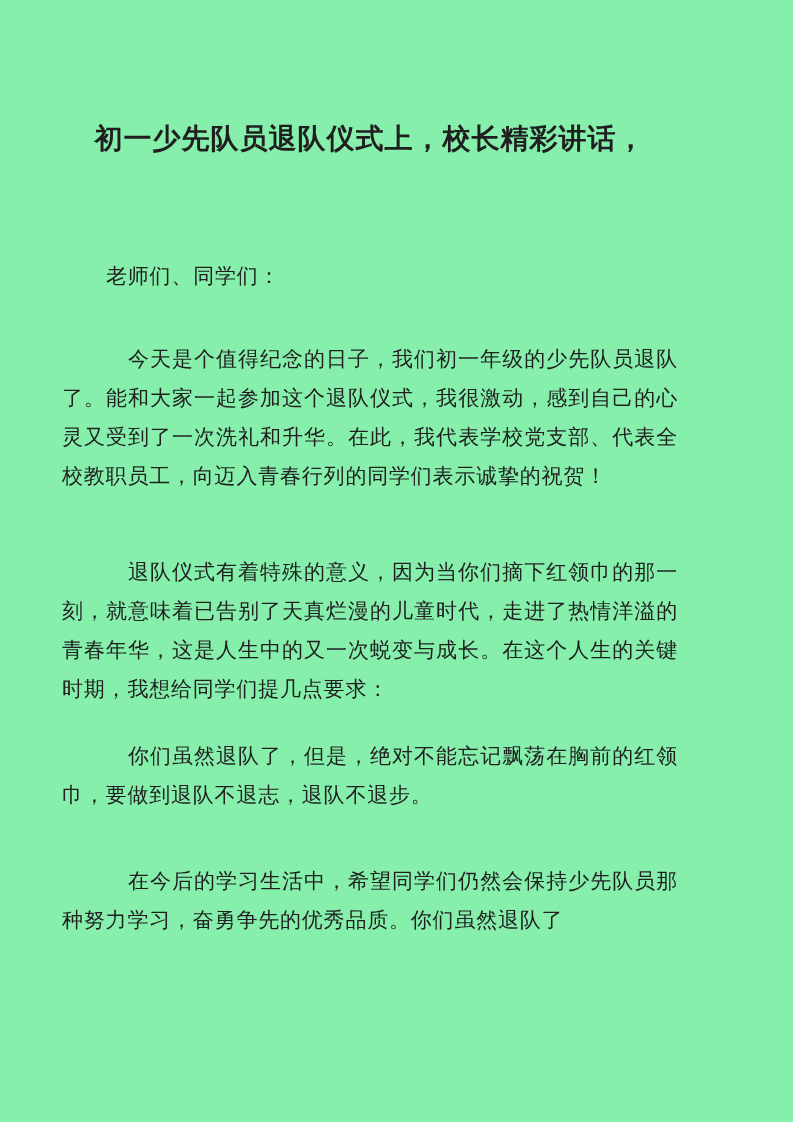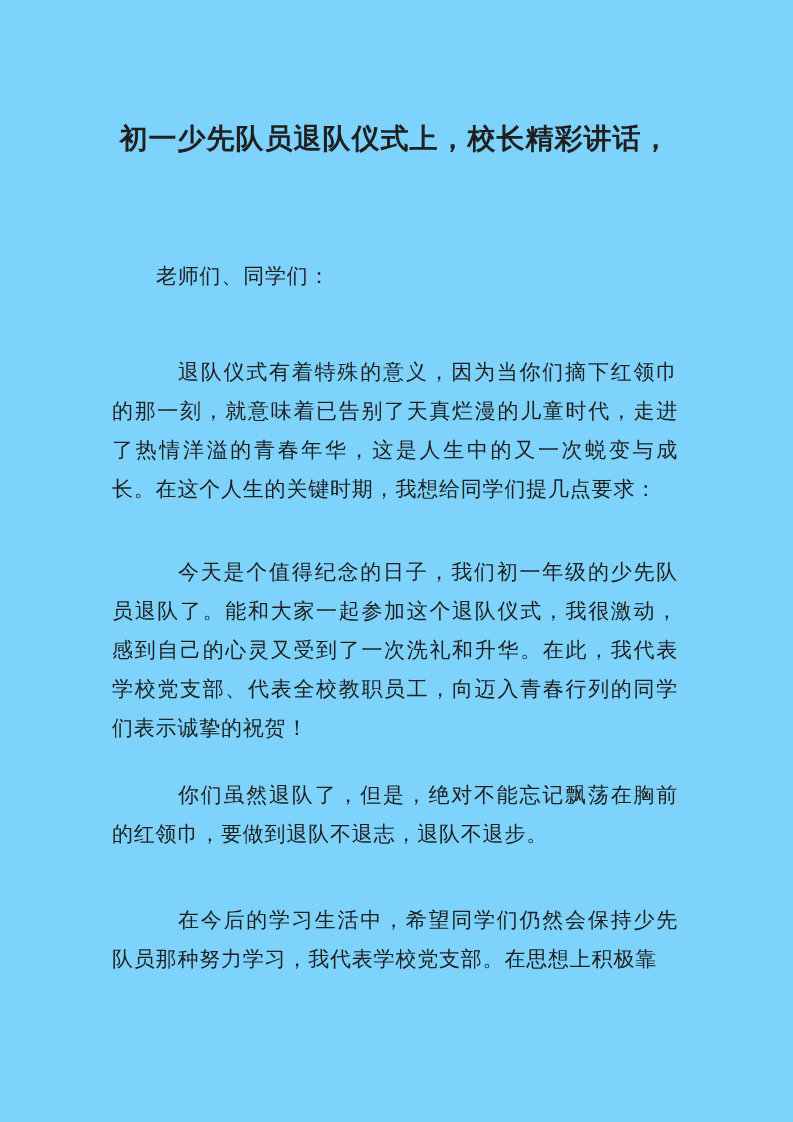--- a/index.html
+++ b/index.html
@@ -10,22 +10,22 @@
   body {
     width: 793px;
     height: 1122px;
     overflow: hidden;
     font-family: "Liberation Serif", "DejaVu Serif", serif;
   }
   .page {
     box-sizing: border-box;
     width: 793px;
     height: 1122px;
-    padding: 114px 115px 0 112px;
-    background: #7dd3fc;
+    padding: 114px 115px 0 62px;
+    background: #86efac;
     color: #1f1f1f;
   }
   .doc-title {
     margin: 0;
     font-size: 28px;
     line-height: 50px;
     font-weight: 700;
     text-align: center;
     letter-spacing: 1px;
   }
@@ -58,20 +58,20 @@
 </head>
 <body>
 
 <div class="page">
   <h1 class="doc-title">
     <span class="title-line">初一少先队员退队仪式上，校长精彩讲话，</span>
   </h1>
 
   <p class="salutation">老师们、同学们：</p>
 
+  <p class="para para-1">今天是个值得纪念的日子，我们初一年级的少先队员退队了。能和大家一起参加这个退队仪式，我很激动，感到自己的心灵又受到了一次洗礼和升华。在此，我代表学校党支部、代表全校教职员工，向迈入青春行列的同学们表示诚挚的祝贺！</p>
+
   <p class="para para-2">退队仪式有着特殊的意义，因为当你们摘下红领巾的那一刻，就意味着已告别了天真烂漫的儿童时代，走进了热情洋溢的青春年华，这是人生中的又一次蜕变与成长。在这个人生的关键时期，我想给同学们提几点要求：</p>
-
-  <p class="para para-1">今天是个值得纪念的日子，我们初一年级的少先队员退队了。能和大家一起参加这个退队仪式，我很激动，感到自己的心灵又受到了一次洗礼和升华。在此，我代表学校党支部、代表全校教职员工，向迈入青春行列的同学们表示诚挚的祝贺！</p>
 
   <p class="para para-3">你们虽然退队了，但是，绝对不能忘记飘荡在胸前的红领巾，要做到退队不退志，退队不退步。</p>
 
-  <p class="para para-4">在今后的学习生活中，希望同学们仍然会保持少先队员那种努力学习，我代表学校党支部。在思想上积极靠</p>
+  <p class="para para-4">在今后的学习生活中，希望同学们仍然会保持少先队员那种努力学习，奋勇争先的优秀品质。你们虽然退队了</p>
 </div>
 
 </body></html>

